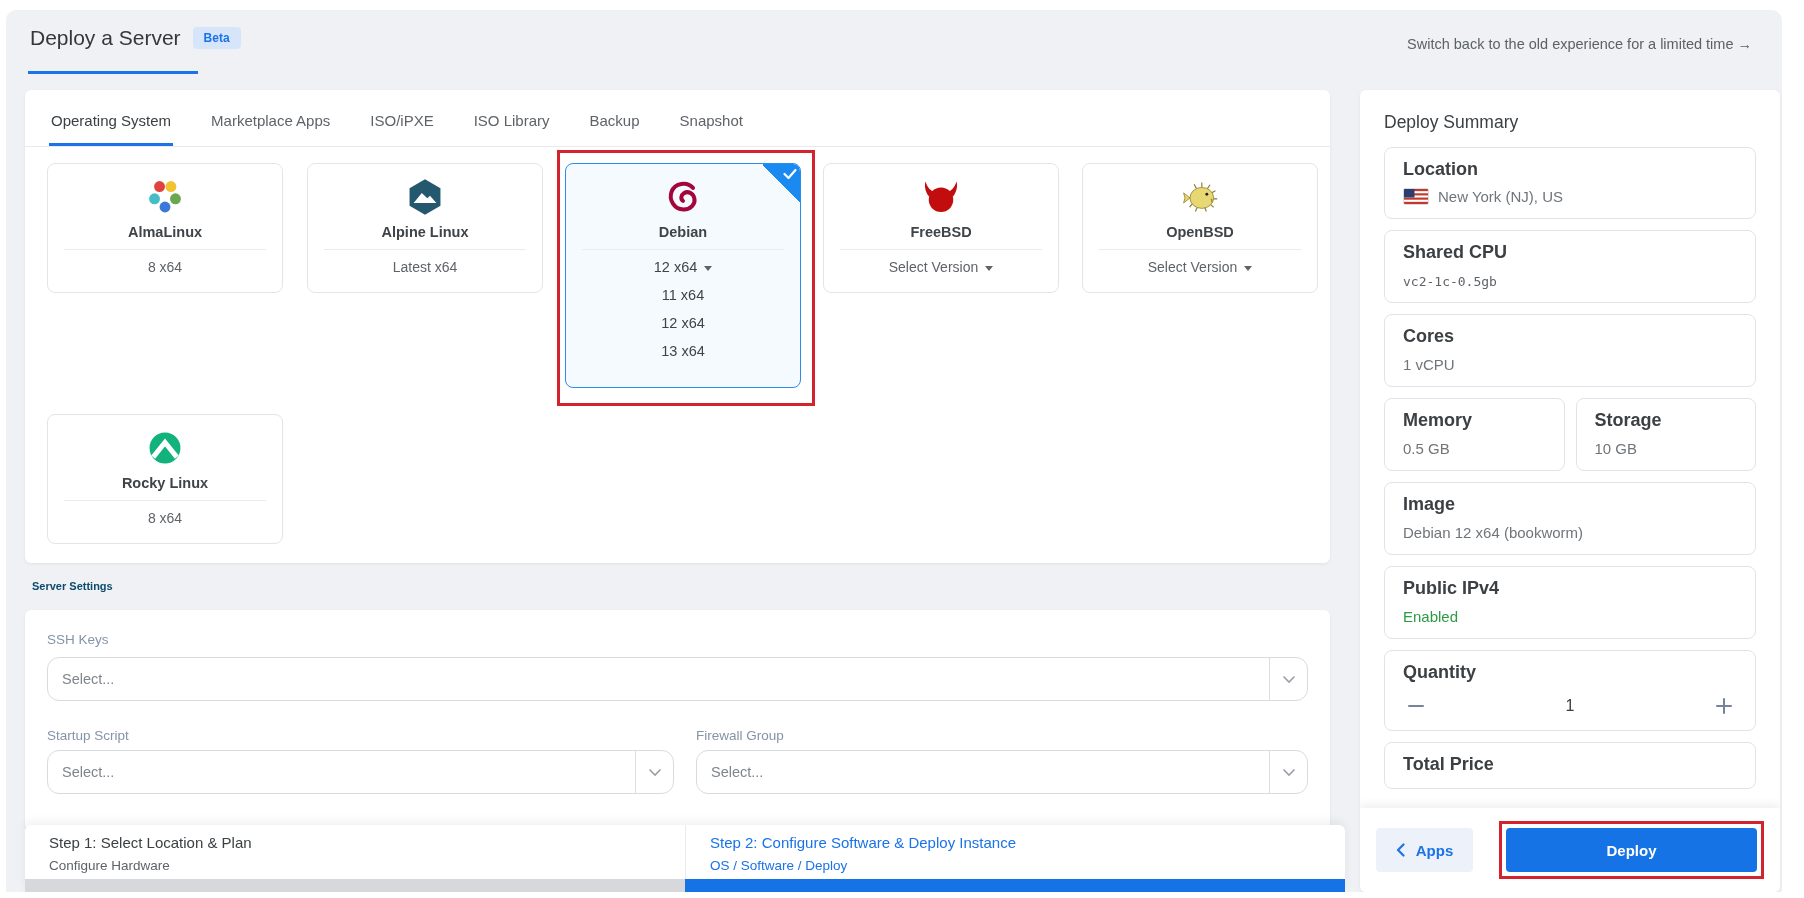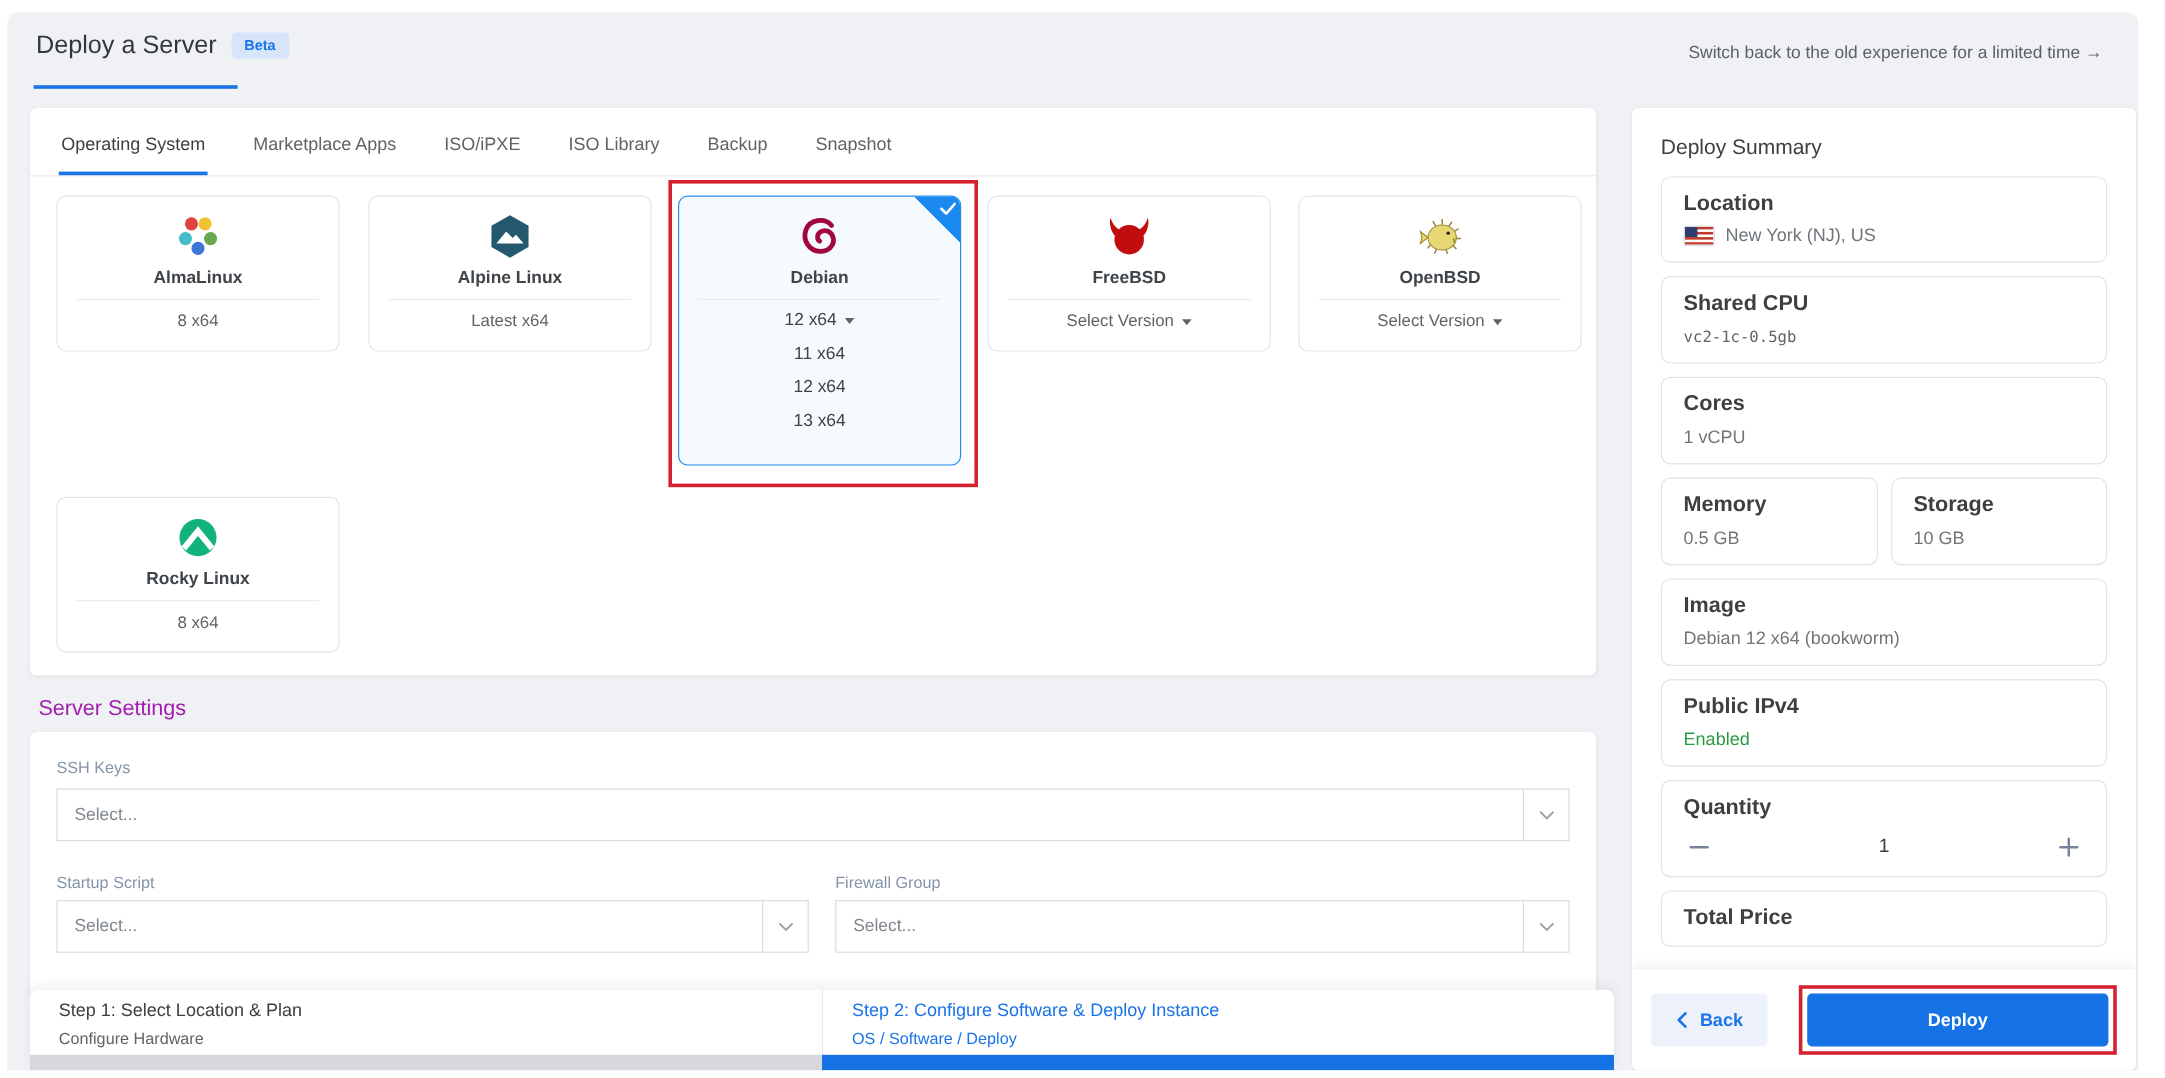--- a/index.html
+++ b/index.html
@@ -10,21 +10,21 @@
   .hdr-title-row { position:absolute; left:24px; top:16px; display:flex; align-items:center; gap:12px; }
   .hdr-title { font-size:21px; color:#34383c; font-weight:400; }
   .beta { background:#d7e5fb; color:#1a73e8; font-size:12px; font-weight:bold; padding:4px 11px; border-radius:4px; }
   .hdr-underline { position:absolute; left:22px; top:61px; width:170px; height:3px; background:#1a73e8; }
   .switch-link { position:absolute; right:30px; top:26px; font-size:14.5px; color:#5c6166; }
 
   
   .panel { position:absolute; background:#fff; border-radius:6px; box-shadow:0 1px 3px rgba(60,64,67,.08); }
   .main-panel { left:19px; top:80px; width:1305px; height:473px; }
   .settings-panel { left:19px; top:600px; width:1305px; height:220px; }
-  .settings-head { position:absolute; left:26px; top:570px; font-size:18px; color:#a21caf; font-weight:400; }
+  .settings-head { position:absolute; left:26px; top:570px; font-size:11px; color:#0c4a6e; font-weight:700; }
 
   
   .tabs { display:flex; gap:36px; padding:0 24px; border-bottom:1px solid #e8eaed; height:57px; align-items:flex-end; }
   .tab { font-size:15px; color:#5f6368; padding:0 2px 17px; cursor:pointer; }
   .tab.active { color:#3c4043; padding-bottom:14px; border-bottom:3px solid #1a73e8; }
 
   
   .card { position:absolute; width:236px; height:130px; background:#fff; border:1px solid #e3e5e9; border-radius:8px; text-align:center; overflow:hidden; }
   .card .logo { height:40px; margin-top:13px; display:flex; align-items:center; justify-content:center; }
   .card .name { margin-top:7px; font-size:14.5px; font-weight:bold; color:#3f4449; }
@@ -34,21 +34,21 @@
   .card.selected .ver { color:#3f4449; font-size:14.5px; }
   .opt { margin-top:12px; font-size:14.5px; color:#3f4449; }
   .caret { display:inline-block; width:0; height:0; border-left:4.5px solid transparent; border-right:4.5px solid transparent; border-top:5.5px solid #5f6368; margin-left:7px; vertical-align:middle; }
   .corner { position:absolute; top:-1px; right:-1px; width:40px; height:40px; background:linear-gradient(45deg,transparent 50%,#1a8af0 50%); }
   .corner svg { position:absolute; top:5px; right:4px; }
   .annot { position:absolute; border:3px solid #d2232e; }
   .annot-debian { left:551px; top:140px; width:258px; height:256px; }
 
   
   .fld-label { position:absolute; font-size:13.5px; color:#8494a8; }
-  .select { position:absolute; height:44px; background:#fff; border:1px solid #d8dbe0; border-radius:0; display:flex; align-items:center; padding-left:14px; cursor:pointer; }
+  .select { position:absolute; height:44px; background:#fff; border:1px solid #d8dbe0; border-radius:12px; display:flex; align-items:center; padding-left:14px; cursor:pointer; }
   .select .ph { font-size:14.5px; color:#7f858c; }
   .select .chev { position:absolute; right:0; top:0; bottom:0; width:38px; border-left:1px solid #dadde2; display:flex; align-items:center; justify-content:center; }
 
   
   .step-footer { position:absolute; left:19px; top:815px; width:1320px; height:67px; background:#fff; border-radius:6px 6px 0 0; box-shadow:0 -4px 10px rgba(0,0,0,.06); display:flex; overflow:hidden; }
   .step { width:50%; padding:9px 0 0 24px; }
   .step2 { border-left:1px solid #e8eaed; }
   .step .t1 { font-size:15px; color:#3c4043; }
   .step .t2 { font-size:13.5px; color:#5f6368; margin-top:7px; }
   .step2 .t1, .step2 .t2 { color:#1a73e8; }
@@ -328,21 +328,21 @@
       <div class="sb-card">
         <div class="lbl">Total Price</div>
       </div>
     </div>
 
     <div class="sb-footer">
       <button class="back-btn">
         <svg width="9" height="14" viewBox="0 0 9 14">
             <polyline points="7.5,1.5 2,7 7.5,12.5" fill="none" stroke="#1a73e8" stroke-width="2.2" stroke-linecap="round" stroke-linejoin="round"></polyline>
           </svg>
-        <span>Back</span>
+        <span>Apps</span>
       </button>
       <div class="deploy-annot">
         <button class="deploy-btn">Deploy</button>
       </div>
     </div>
   </div>
 
 </div>
 
 </body></html>

